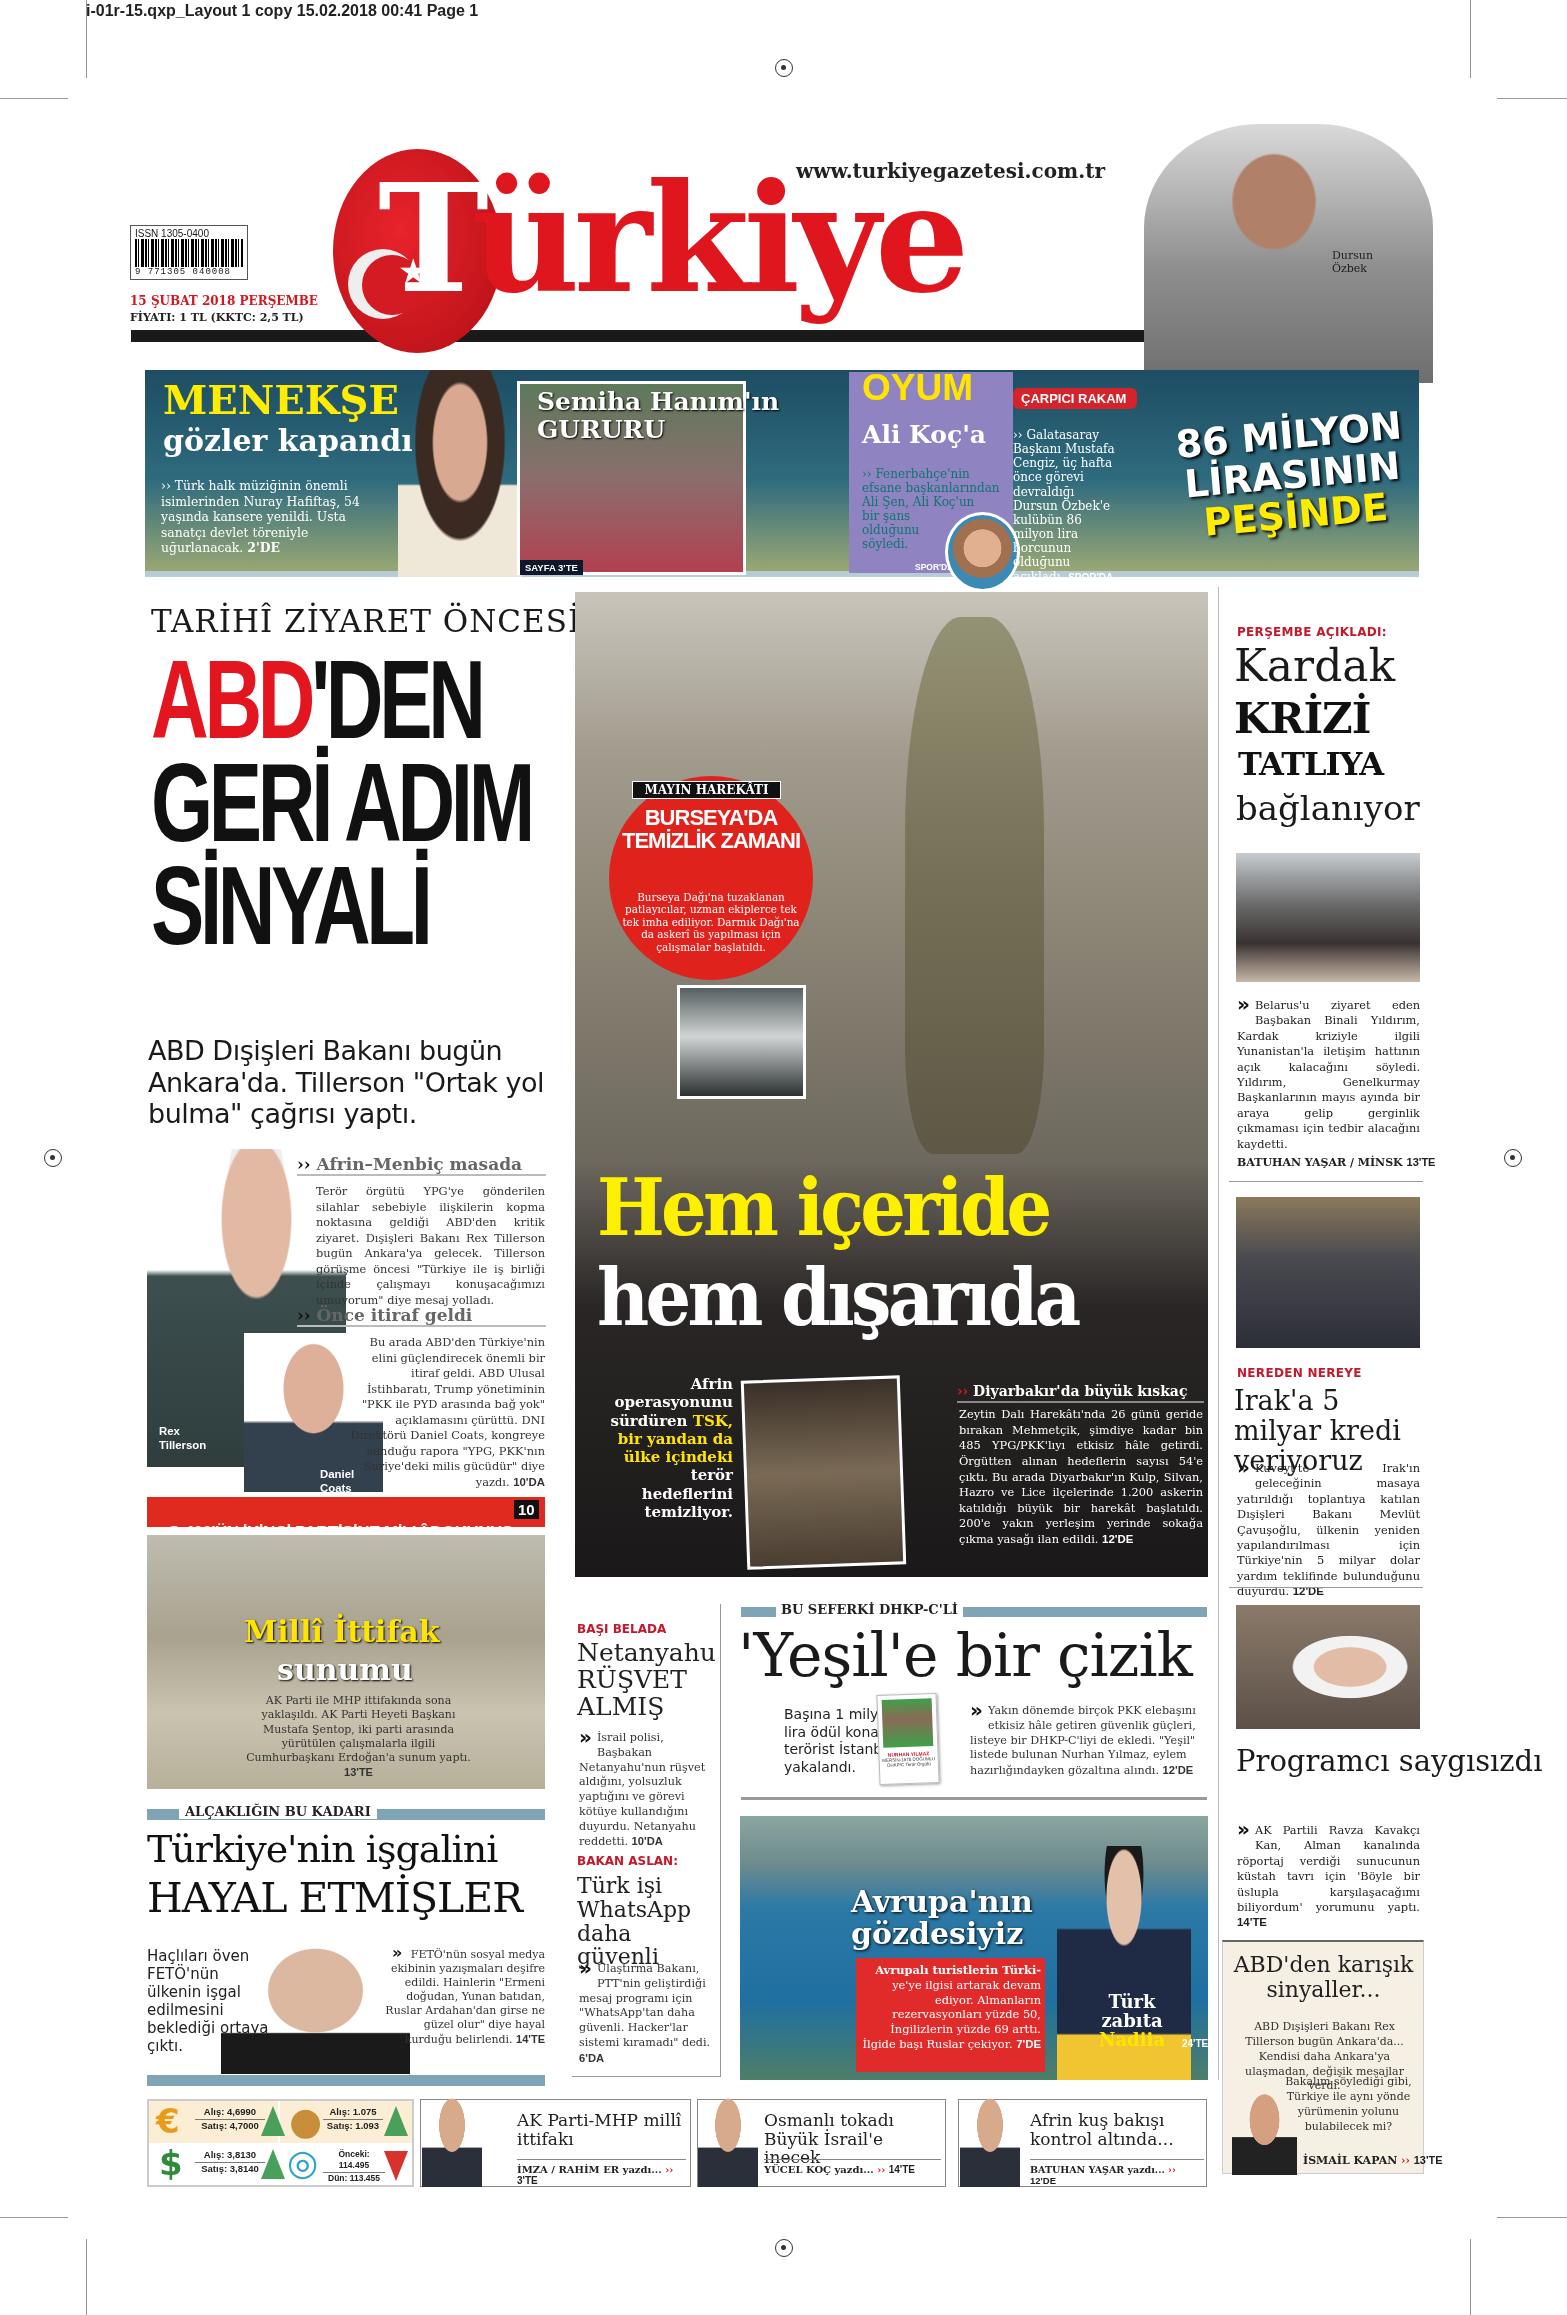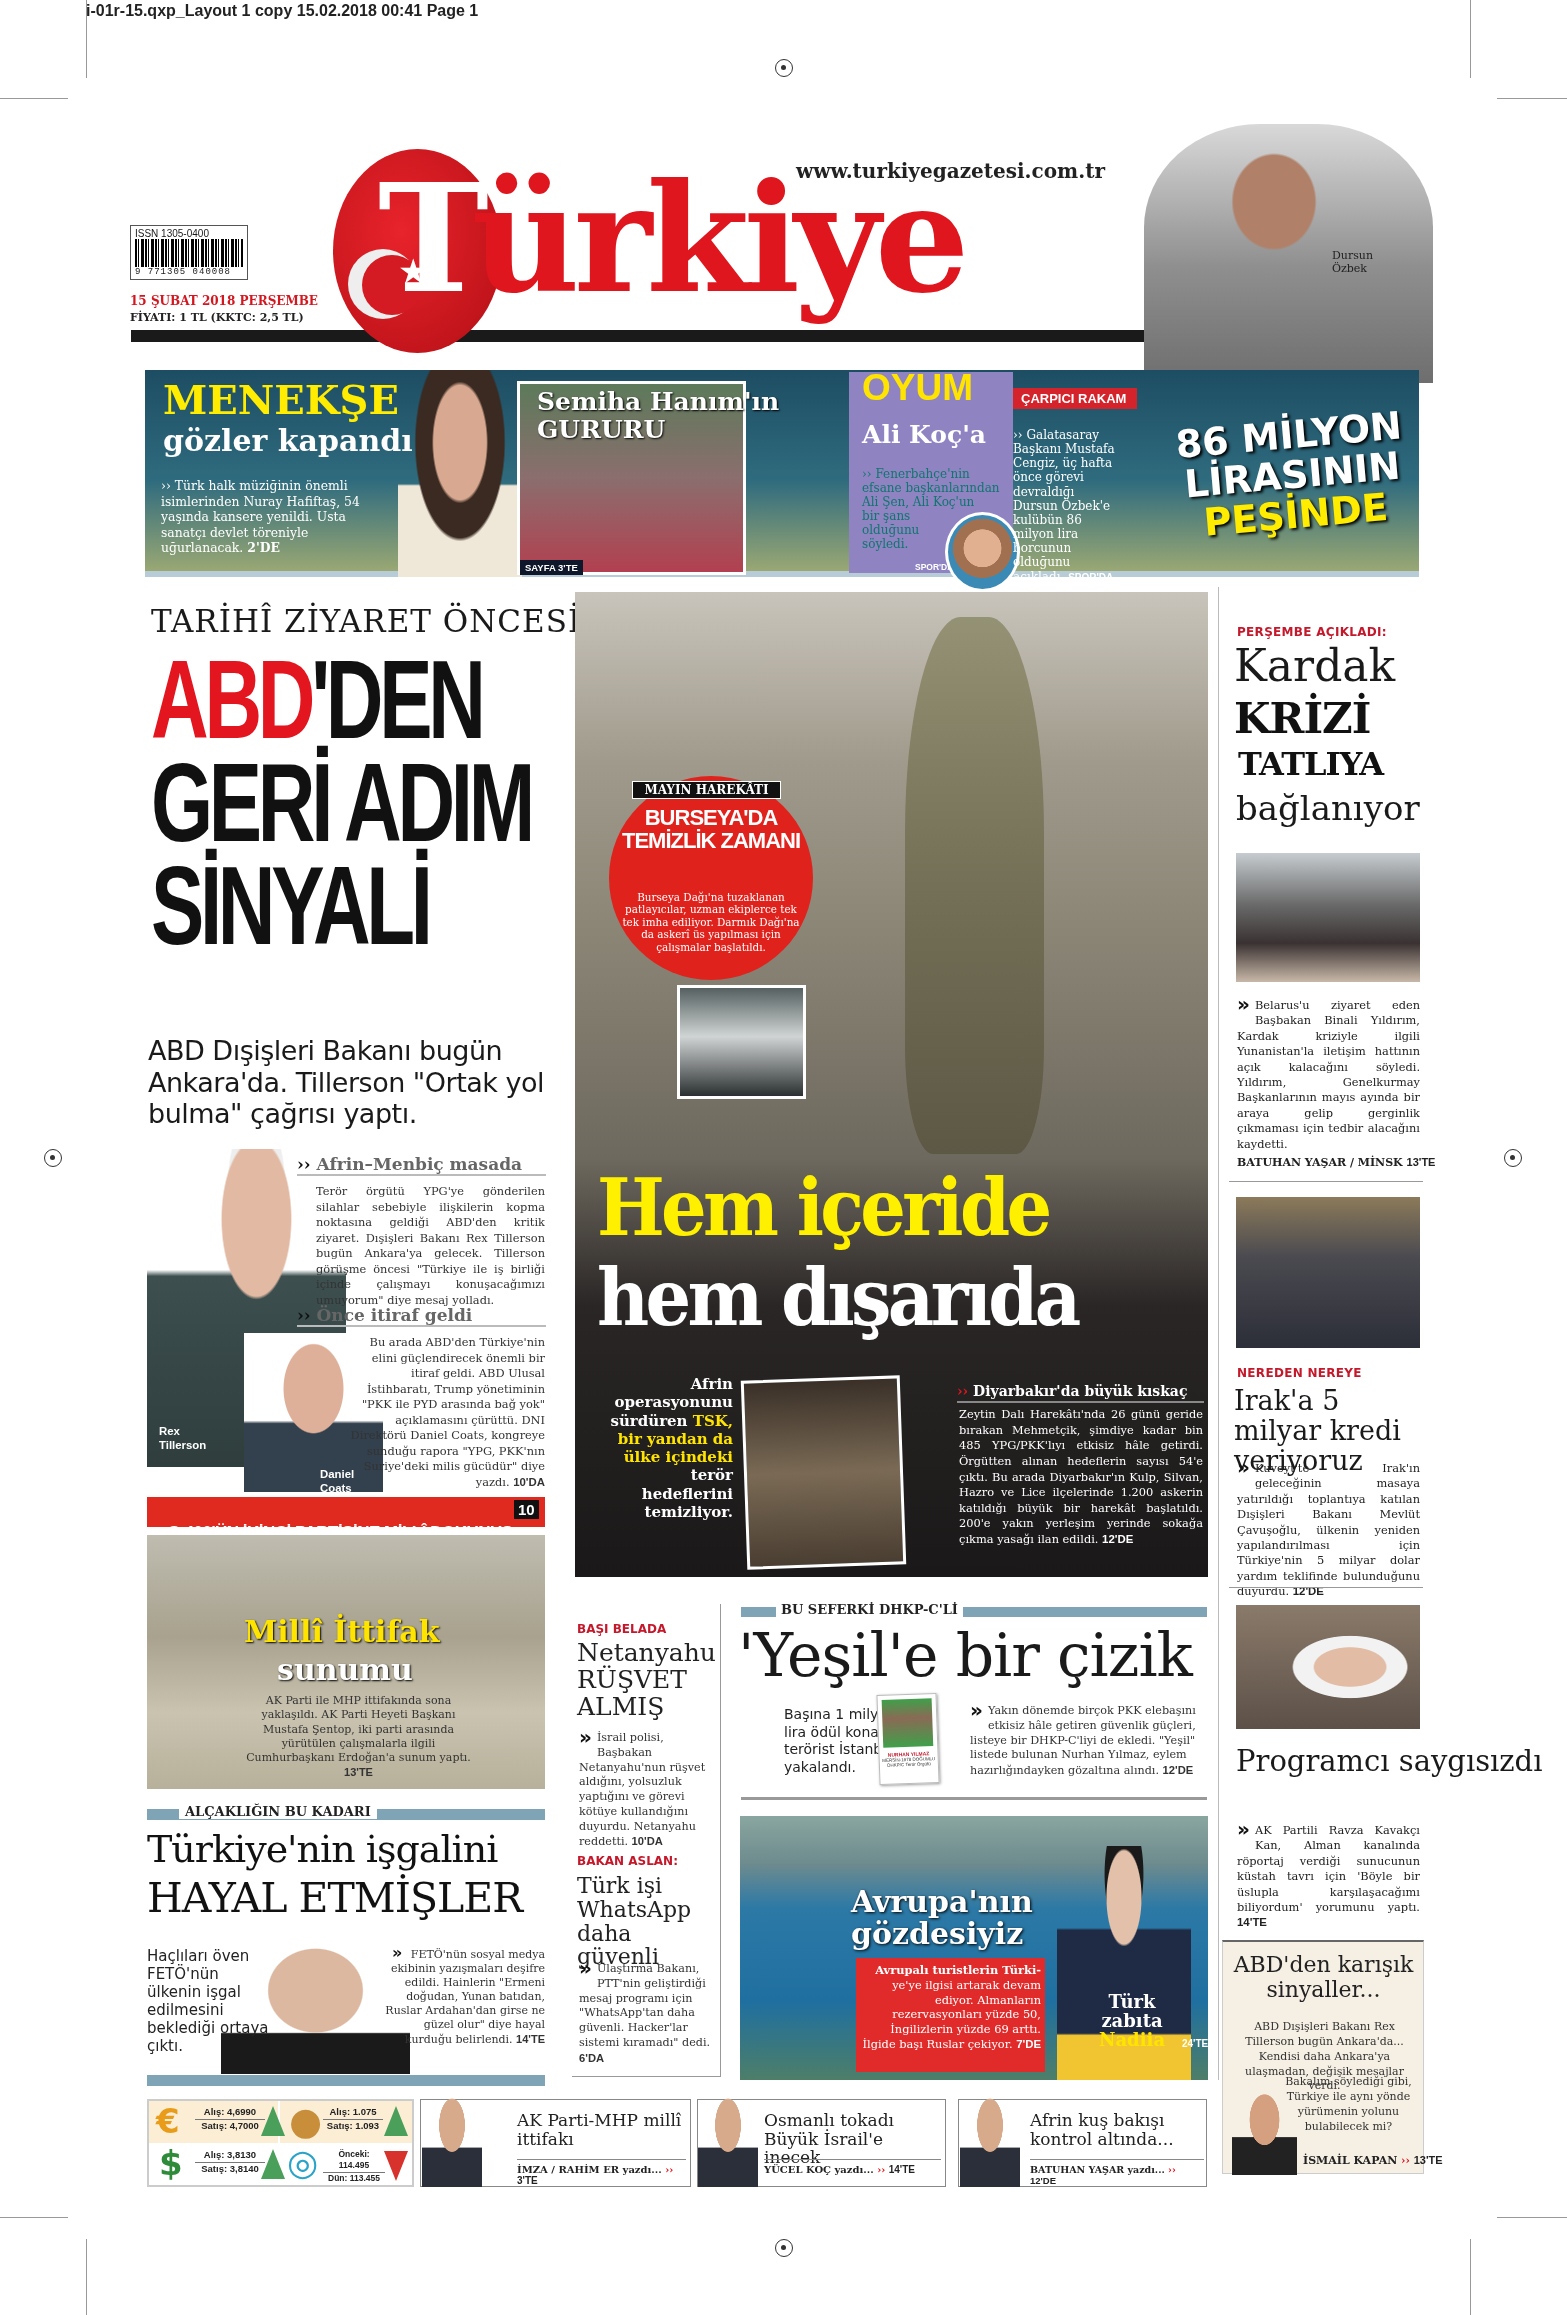--- a/index.html
+++ b/index.html
@@ -43,21 +43,21 @@
   .t2 { position: absolute; left: 517px; top: 381px; width: 229px; height: 194px; border: 3px solid #fff; background: linear-gradient(180deg, #5c7a5a 0%, #8b6e6e 50%, #b24050 100%); }
   .t2-title { position: absolute; left: 537px; top: 388px; font-family: "DejaVu Serif", serif; font-weight: 700; font-size: 25px; line-height: 1.1; color: #fff; text-shadow: 1px 1px 2px #000; }
   .t2-tag { position: absolute; left: 520px; top: 560px; background: #0f172a; color: #fff; font-family: "Liberation Sans", sans-serif; font-weight: 700; font-size: 9.5px; padding: 2px 5px; }
   .t3 { position: absolute; left: 849px; top: 372px; width: 164px; height: 201px; background: #8f83c2; }
   .t3-title { position: absolute; left: 862px; top: 369px; font-family: Liberation Sans, sans-serif; font-weight: 700; font-size: 37px; color: #ffe400; line-height: 1; }
   .t3-sub { position: absolute; left: 862px; top: 422px; font-family: "DejaVu Serif", serif; font-weight: 700; font-size: 25px; color: #fff; line-height: 1; }
   .t3-body { position: absolute; left: 862px; top: 467px; width: 149px; font-family: "DejaVu Serif", serif; font-size: 12px; line-height: 1.17; color: #0f766e; }
   .t3-body .short { display: block; width: 80px; }
   .t3-spor { position: absolute; left: 915px; top: 562px; font-family: "Liberation Sans", sans-serif; font-weight: 700; font-size: 8.5px; color: #fff; }
   .t3-circle { position: absolute; left: 945px; top: 512px; width: 75px; height: 80px; border-radius: 50%; border: 3px solid #fff; background: radial-gradient(circle at 50% 45%, #e0b090 0 35%, #a07050 36% 55%, #3a8ab5 56%); }
-  .t4-tag { position: absolute; left: 1013px; top: 388px; background: #d4232b; color: #fff; font-family: "Liberation Sans", sans-serif; font-weight: 700; font-size: 13px; padding: 3px 8px; width: 124px; }
+  .t4-tag { position: absolute; left: 1013px; top: 388px; background: #d4232b; color: #fff; font-family: "Liberation Sans", sans-serif; font-weight: 700; font-size: 13px; padding: 3px 8px; width: 124px; border-radius: 6px; }
   .t4-body { position: absolute; left: 1013px; top: 428px; width: 109px; font-family: "DejaVu Serif", serif; font-size: 12px; line-height: 1.18; color: #fff; }
   .t4-big { position: absolute; left: 1179px; top: 416px; font-family: "DejaVu Sans", sans-serif; font-weight: 700; font-size: 38px; line-height: 1.05; color: #fff; text-align: center; transform: rotate(-5deg); text-shadow: 2px 2px 3px #000; }
   .t4-big .y { color: #ffec00; }
 
   
   .kicker { position: absolute; left: 151px; top: 603px; font-family: "DejaVu Serif", serif; font-size: 31px; letter-spacing: 1px; color: #1a1a1a; }
   .lead-h { position: absolute; left: 151px; top: 649px; font-family: "Liberation Sans", sans-serif; font-weight: 700; font-size: 111px; line-height: 0.93; letter-spacing: -6px; transform: scaleX(0.72); transform-origin: left top; width: 557px; color: #111; }
   .lead-h .red { color: #e3161f; }
   .lead-deck { position: absolute; left: 148px; top: 1035px; width: 398px; font-family: "DejaVu Sans", sans-serif; font-size: 27px; line-height: 1.17; color: #1a1a1a; letter-spacing: -0.5px; }
   .sub-h { position: absolute; font-family: "DejaVu Serif", serif; font-weight: 700; font-size: 17px; color: #666; border-bottom: 2px solid #bbb; }

